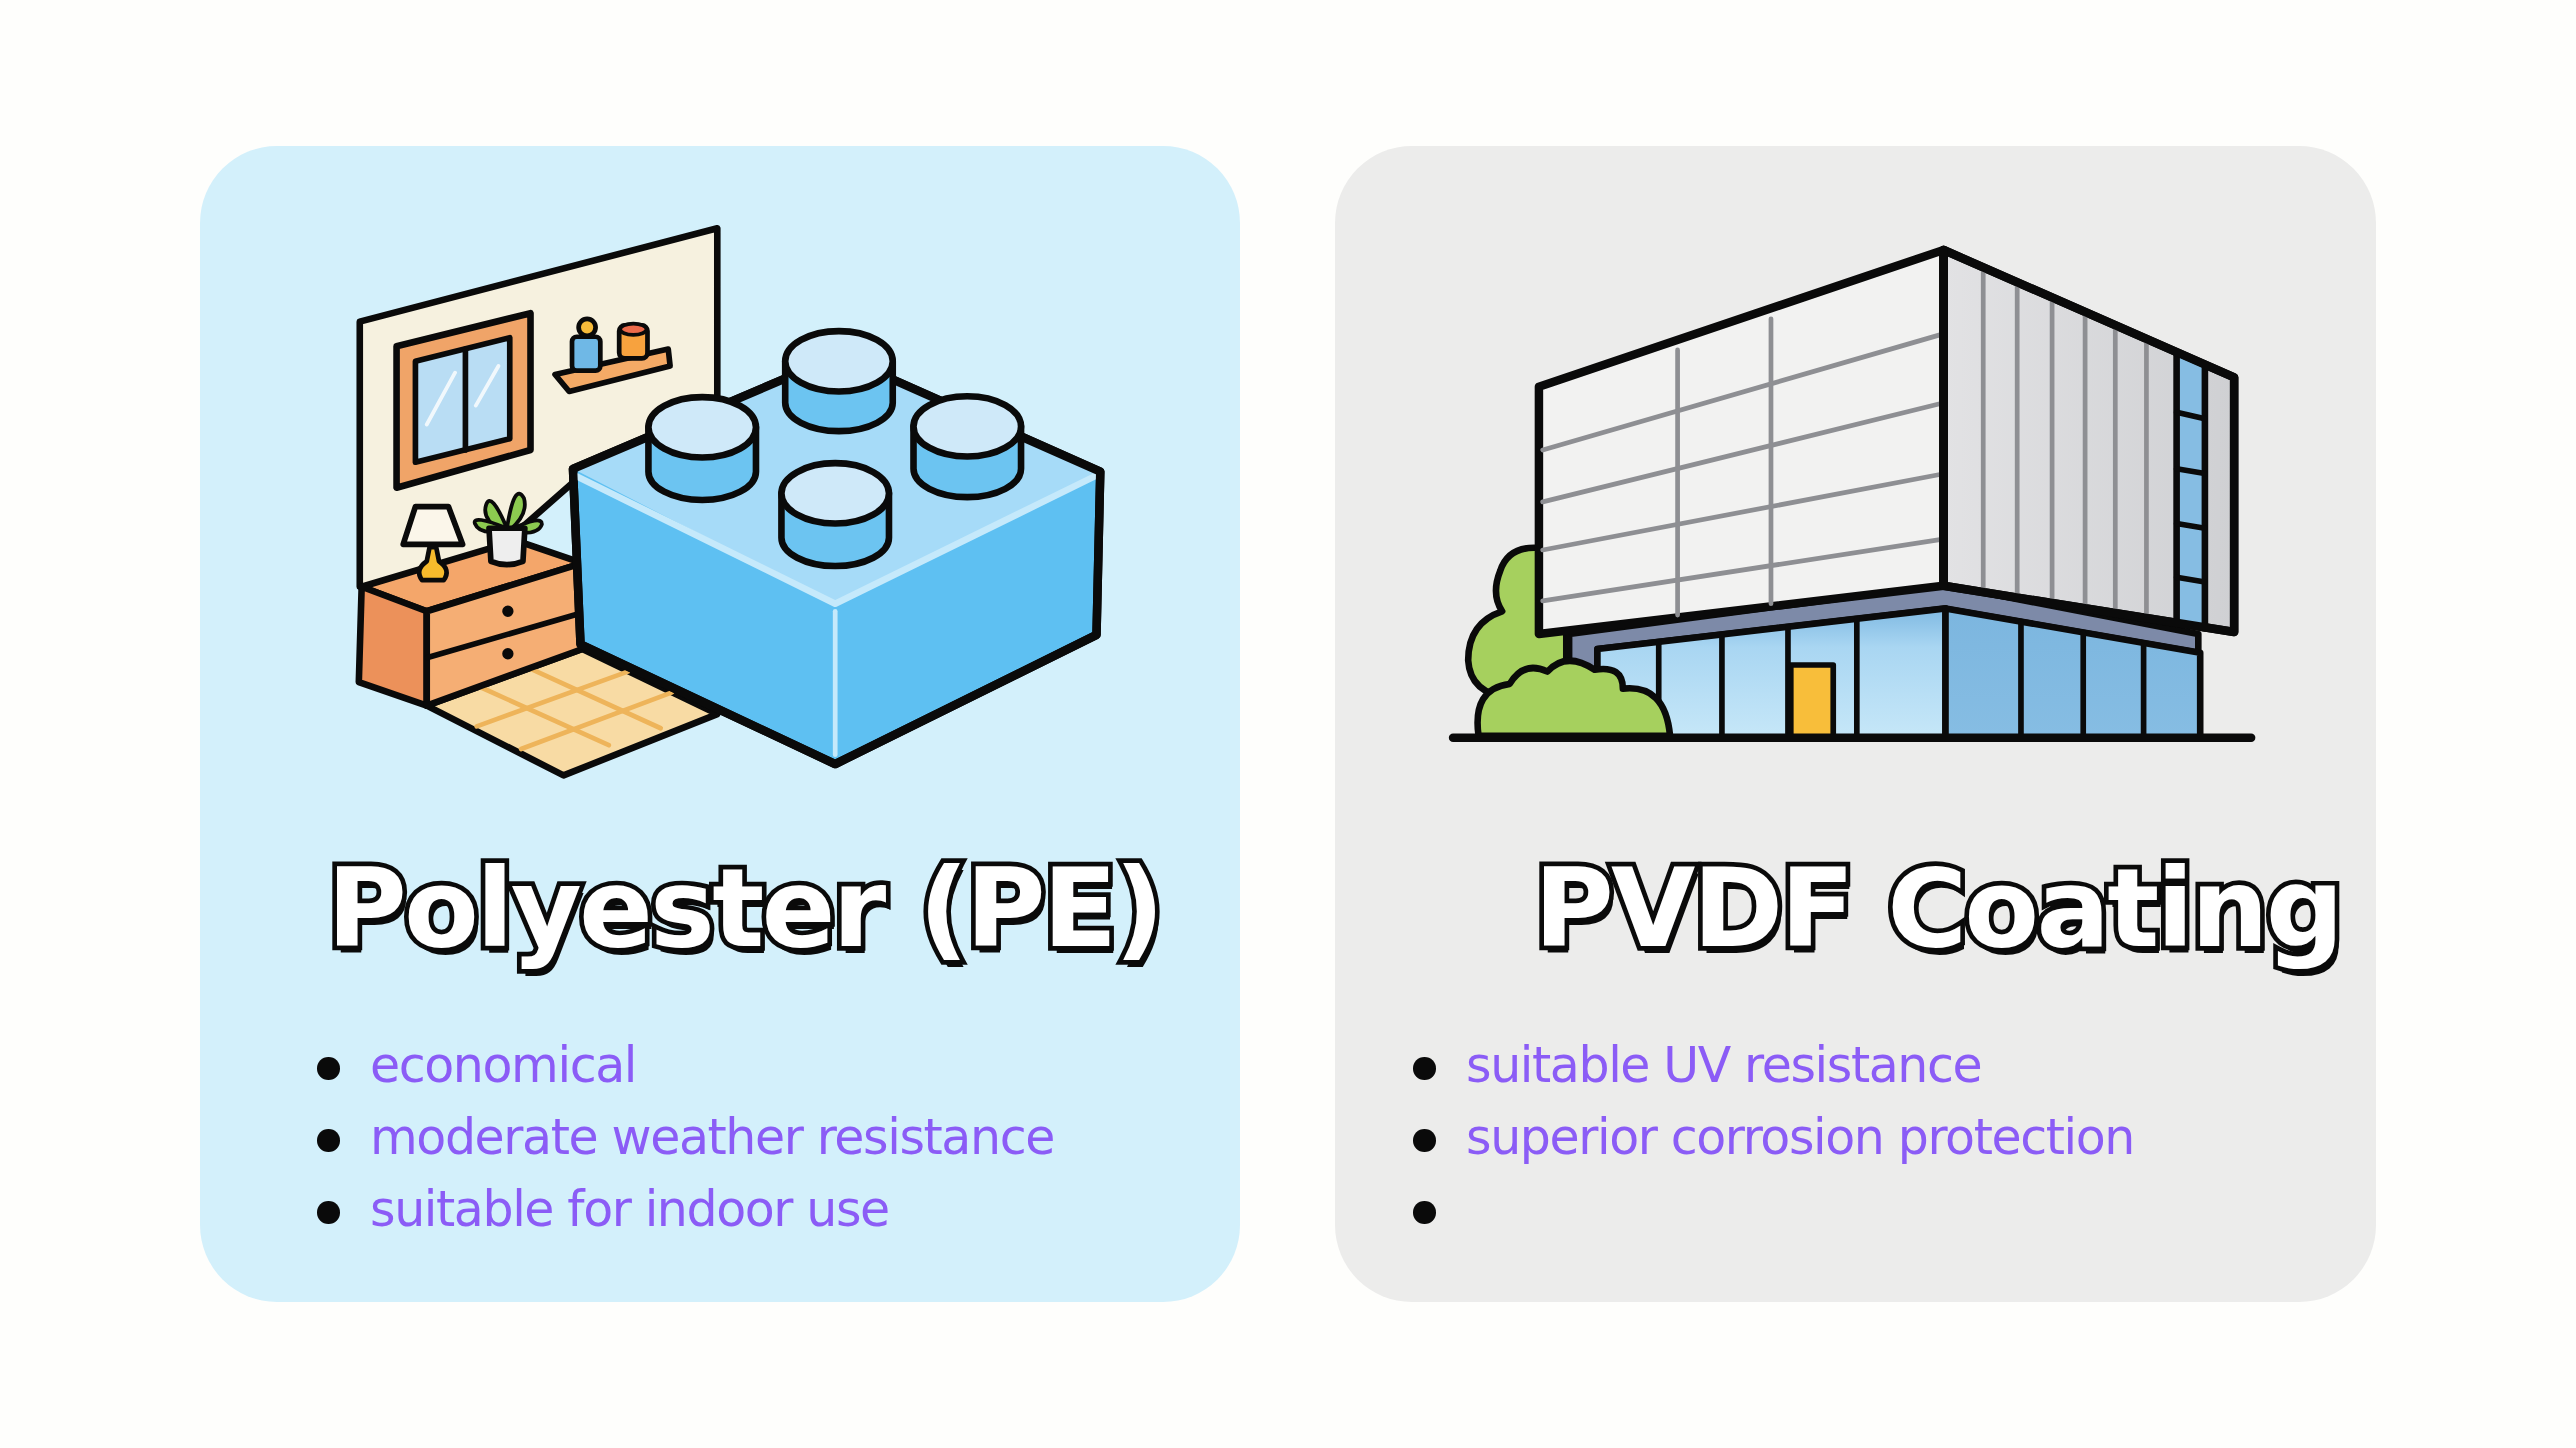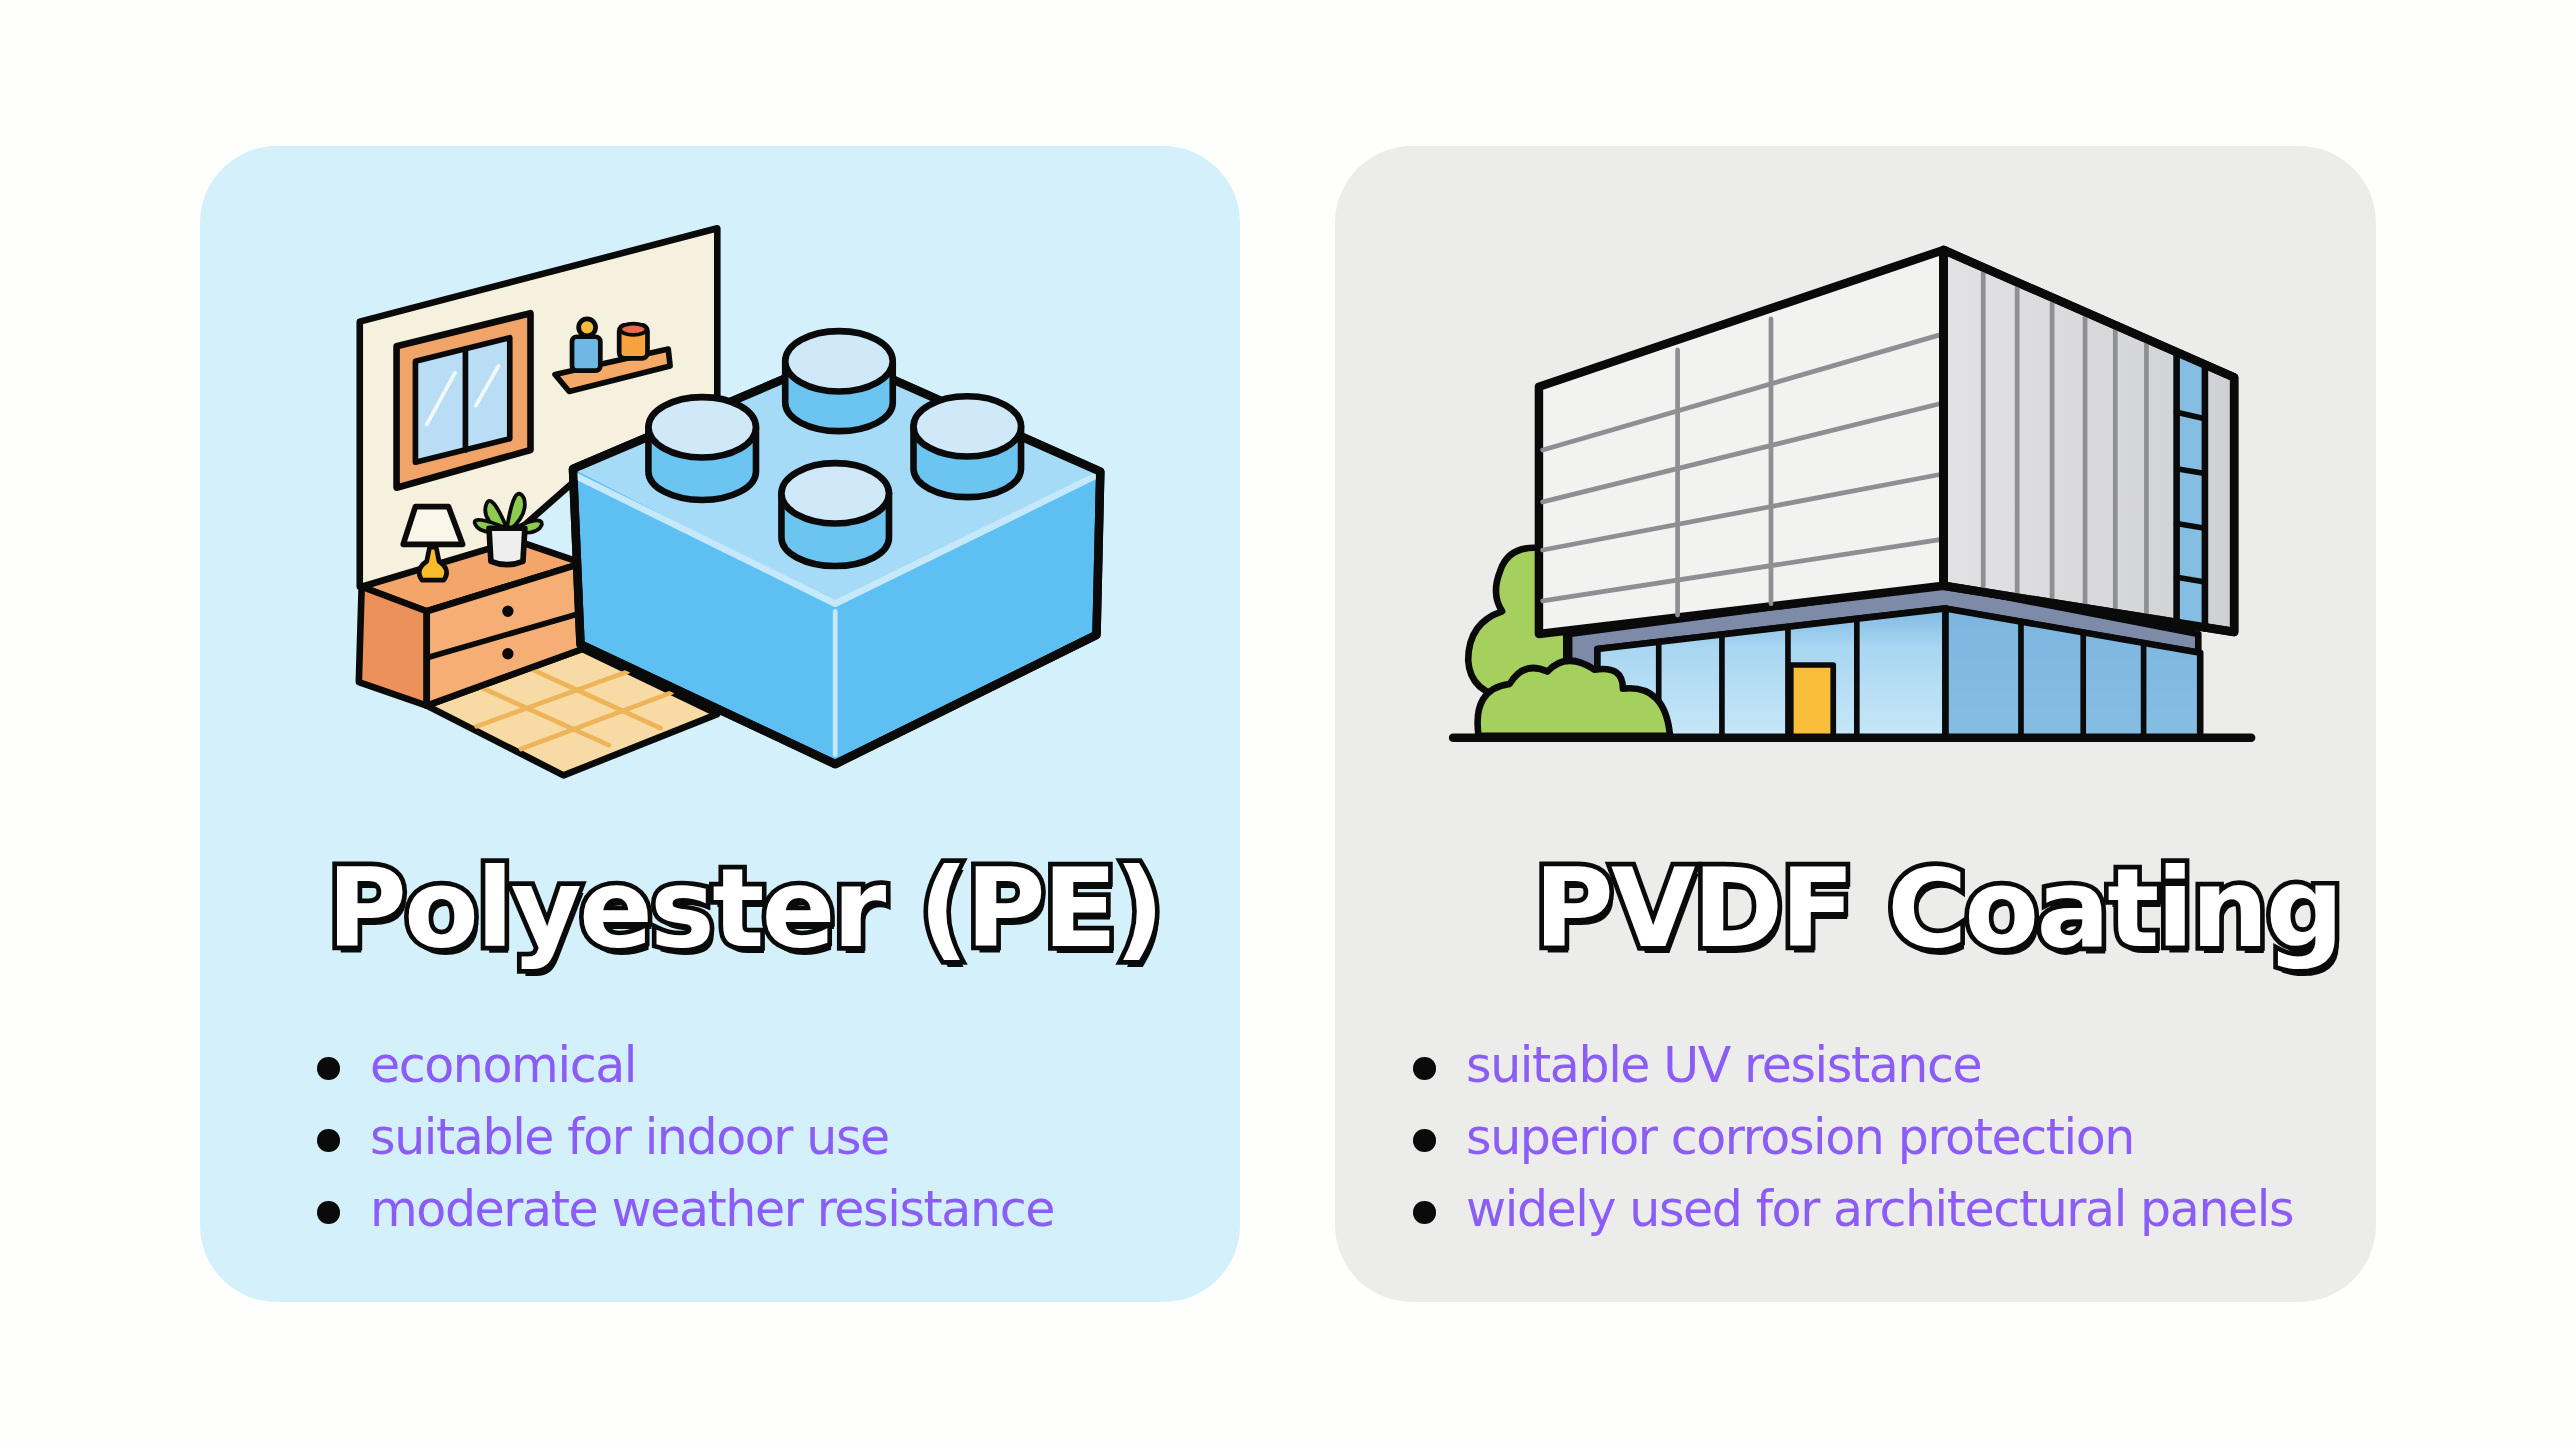--- a/index.html
+++ b/index.html
@@ -192,36 +192,35 @@
 </svg>
 
 <h2 class="title title-left">Polyester (PE)</h2>
 <ul class="bullets bullets-left">
   <li class="bullet-item">
     <span class="bullet-dot"></span>
     <span>economical</span>
   </li>
   <li class="bullet-item">
     <span class="bullet-dot"></span>
+    <span>moderate weather resistance</span>
+  </li>
+  <li class="bullet-item">
+    <span class="bullet-dot"></span>
     <span>suitable for indoor use</span>
-  </li>
-  <li class="bullet-item">
-    <span class="bullet-dot"></span>
-    <span>moderate weather resistance</span>
   </li>
 </ul>
 
 <h2 class="title title-right">PVDF Coating</h2>
 <ul class="bullets bullets-right">
   <li class="bullet-item">
     <span class="bullet-dot"></span>
     <span>suitable UV resistance</span>
   </li>
   <li class="bullet-item">
     <span class="bullet-dot"></span>
     <span>superior corrosion protection</span>
   </li>
   <li class="bullet-item">
     <span class="bullet-dot"></span>
-    <span>widely used for architectural panels</span>
   </li>
 </ul>
 
 
 </body></html>

